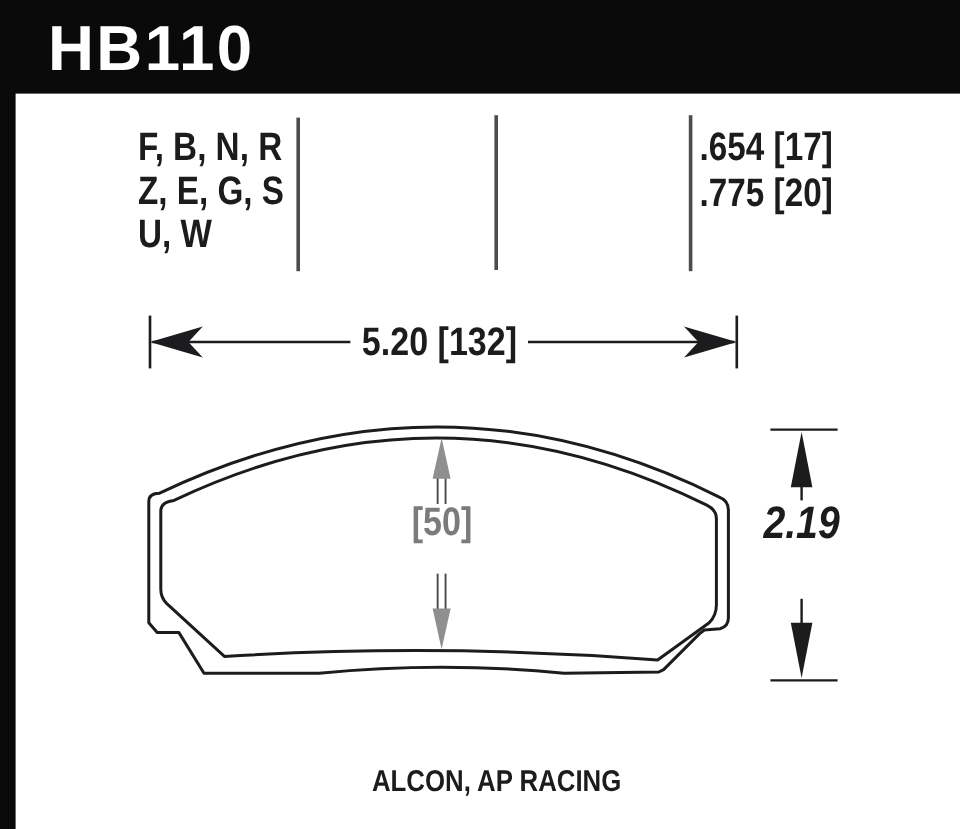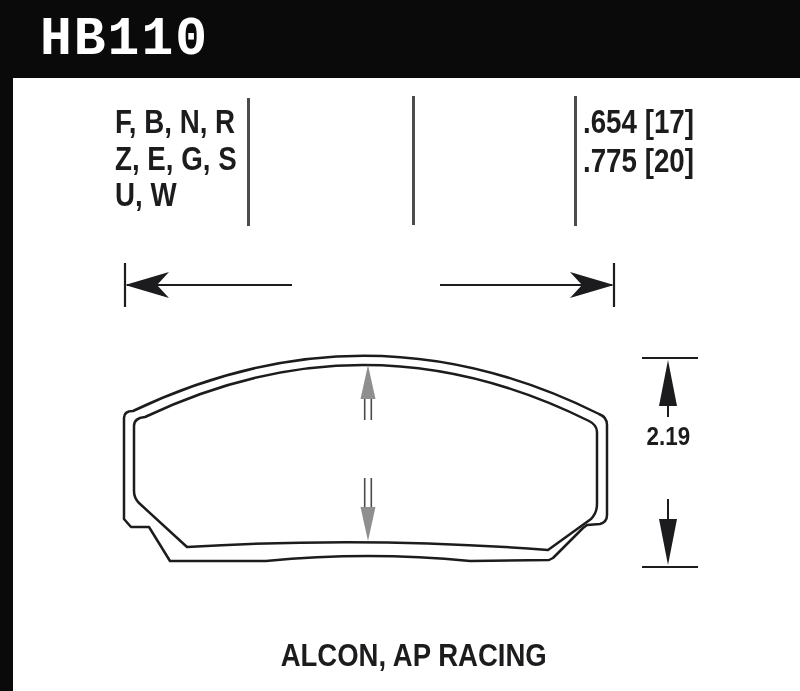--- a/index.html
+++ b/index.html
@@ -4,21 +4,21 @@
 <style>
   html,body { margin:0; padding:0; background:#ffffff; }
   .canvas {
     position:relative; width:800px; height:691px; background:#ffffff;
     font-family:"Liberation Sans", sans-serif; overflow:hidden;
   }
   .left-border { position:absolute; left:0; top:0; width:13px; height:691px; background:#0a0a0a; }
   .header-bar { position:absolute; left:0; top:0; width:800px; height:78px; background:#0a0a0a; }
   .part-number {
     position:absolute; left:40px; top:10px; color:#ffffff;
-    font-size:53px; font-weight:bold; letter-spacing:2px; white-space:nowrap;font-family:Liberation Mono, monospace;
+    font-size:53px; font-weight:bold; letter-spacing:2px; white-space:nowrap;
   }
   .rule { position:absolute; width:2.5px; background:#4c4c4e; }
   .rule-1 { left:247px; top:98px; height:128px; }
   .rule-2 { left:412px; top:96px; height:129px; }
   .rule-3 { left:574px; top:96px; height:130px; }
 
   .big-bold { font-size:33px; font-weight:bold; color:#1c1c1e; white-space:nowrap; }
 
   .compounds {
     position:absolute; left:115px; top:104px; line-height:36.5px;
@@ -29,22 +29,22 @@
     transform:scaleX(0.84); transform-origin:left top;
   }
 
   .drawing { position:absolute; left:0; top:0; width:800px; height:691px; }
 
   .dim-label { position:absolute; text-align:center; }
   .dim-label .sx { display:inline-block; transform:scaleX(0.86); transform-origin:center; }
   .width-label { left:246px; width:240px; top:266px; }
   .center-label { left:288px; width:160px; top:421px; line-height:28px; }
   .center-label div { color:#7b7b7e; }
-  .right-label { left:598px; width:140px; top:414px; line-height:44px; font-size:26px; }
-  .footer-text { left:254px; width:320px; top:637px; font-size:32px; }
+  .right-label { left:598px; width:140px; top:414px; line-height:44px; font-size:38px;font-style:italic; }
+  .footer-text { left:254px; width:320px; top:637px; font-size:25px; }
 </style>
 </head>
 <body>
 
 <div class="canvas">
 
   <div class="left-border"></div>
 
   <div class="header-bar">
     <div class="part-number">HB110</div>
@@ -93,22 +93,28 @@
     <g stroke="#1c1c1e" stroke-width="2" fill="#1c1c1e">
       <line x1="642" y1="358" x2="698" y2="358"></line>
       <line x1="642" y1="567" x2="698" y2="567"></line>
       <line x1="668" y1="404" x2="668" y2="417"></line>
       <line x1="668" y1="499" x2="668" y2="521"></line>
       <polygon points="668,360 677,406 659,406" stroke="none"></polygon>
       <polygon points="668,565 677,519 659,519" stroke="none"></polygon>
     </g>
   </svg>
 
+  <div class="dim-label width-label big-bold">
+    <span class="sx">5.20 [132]</span>
+  </div>
 
   <div class="dim-label center-label big-bold">
+    <div>
+      <span class="sx">[50]</span>
+    </div>
   </div>
 
   <div class="dim-label right-label big-bold">
     <div>
       <span class="sx">2.19</span>
     </div>
   </div>
 
   <div class="dim-label footer-text big-bold">
     <span class="sx">ALCON, AP RACING</span>

